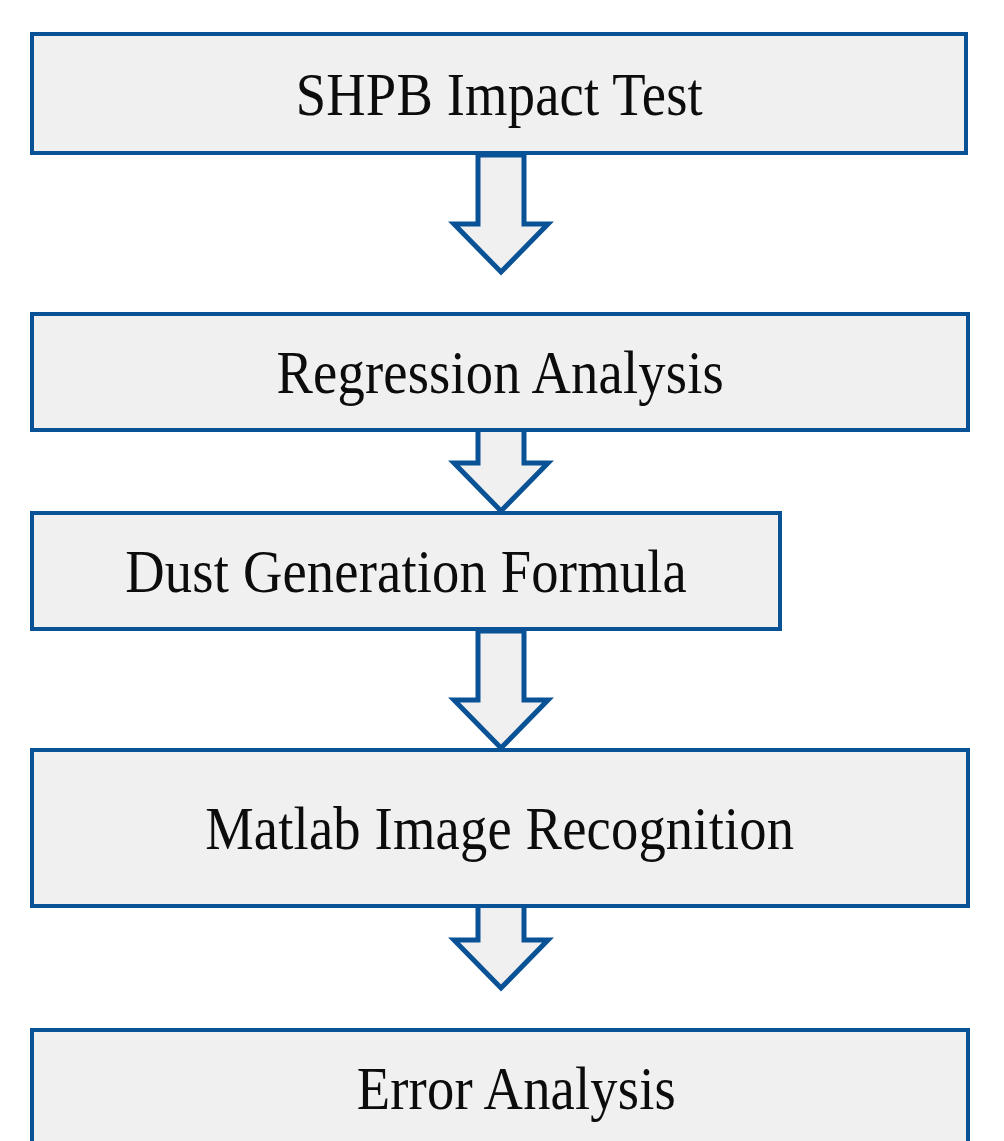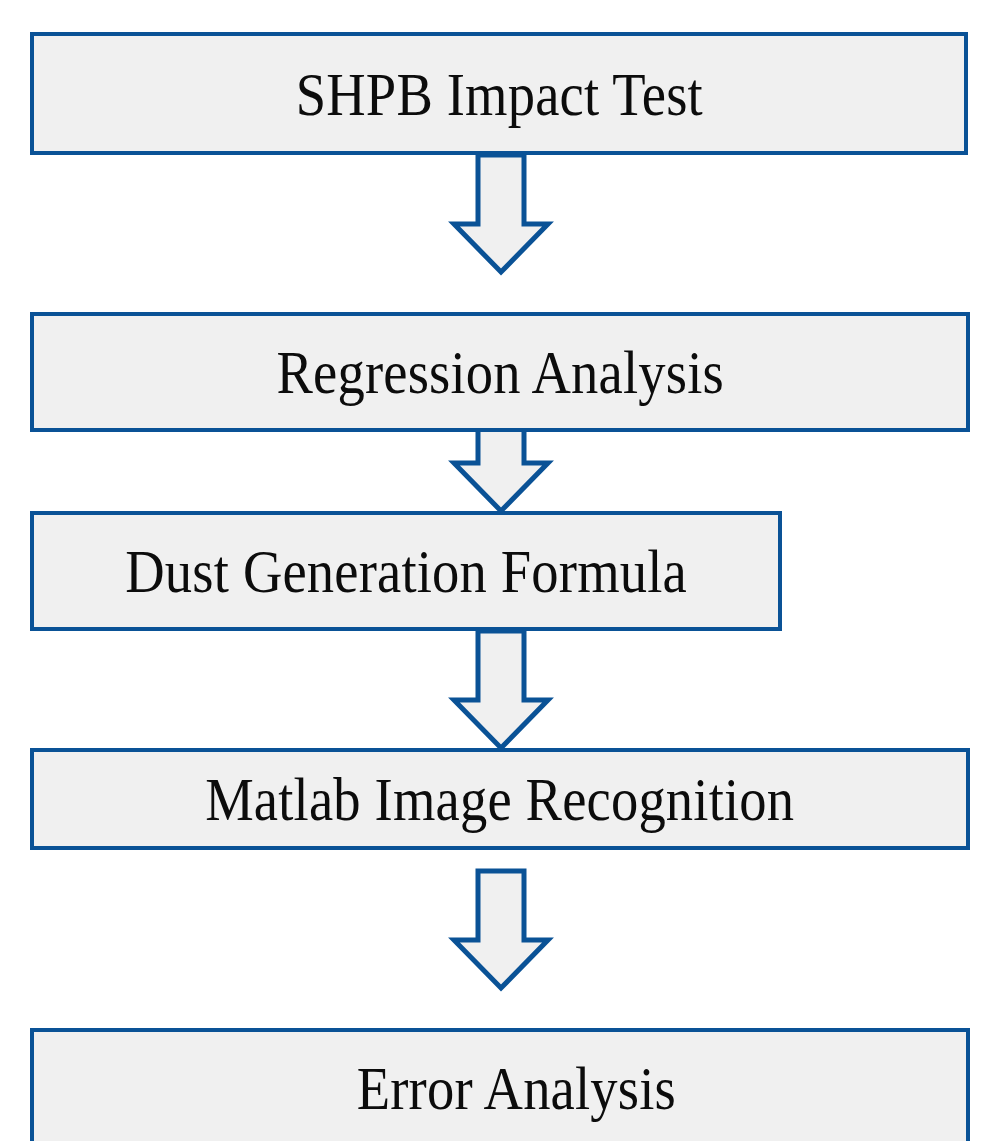--- a/index.html
+++ b/index.html
@@ -73,21 +73,21 @@
   </div>
 
   <div class="node" style="left: 30px; top: 272px; width: 940px; height: 120px; background: rgb(240, 240, 240); border-color: rgb(10, 82, 150); margin-top: 40px;">
     <span class="node-label" style="font-size: 62px; color: rgb(12, 12, 12);">Regression Analysis</span>
   </div>
 
   <div class="node" style="left: 30px; top: 511px; width: 752px; height: 120px; background: rgb(240, 240, 240); border-color: rgb(10, 82, 150);">
     <span class="node-label" style="font-size: 62px; color: rgb(12, 12, 12);">Dust Generation Formula</span>
   </div>
 
-  <div class="node" style="left: 30px; top: 748px; width: 940px; height: 102px; background: rgb(240, 240, 240); border-color: rgb(10, 82, 150);">
+  <div class="node" style="left: 30px; top: 748px; width: 940px; height: 160px; background: rgb(240, 240, 240); border-color: rgb(10, 82, 150);">
     <span class="node-label" style="font-size: 62px; color: rgb(12, 12, 12);">Matlab Image Recognition</span>
   </div>
 
   <div class="node" style="left: 30px; top: 1028px; width: 940px; height: 120px; background: rgb(240, 240, 240); border-color: rgb(10, 82, 150); padding-left: 33px;">
     <span class="node-label" style="font-size: 62px; color: rgb(12, 12, 12);">Error Analysis</span>
   </div>
 
 </div>
 
 </body></html>

